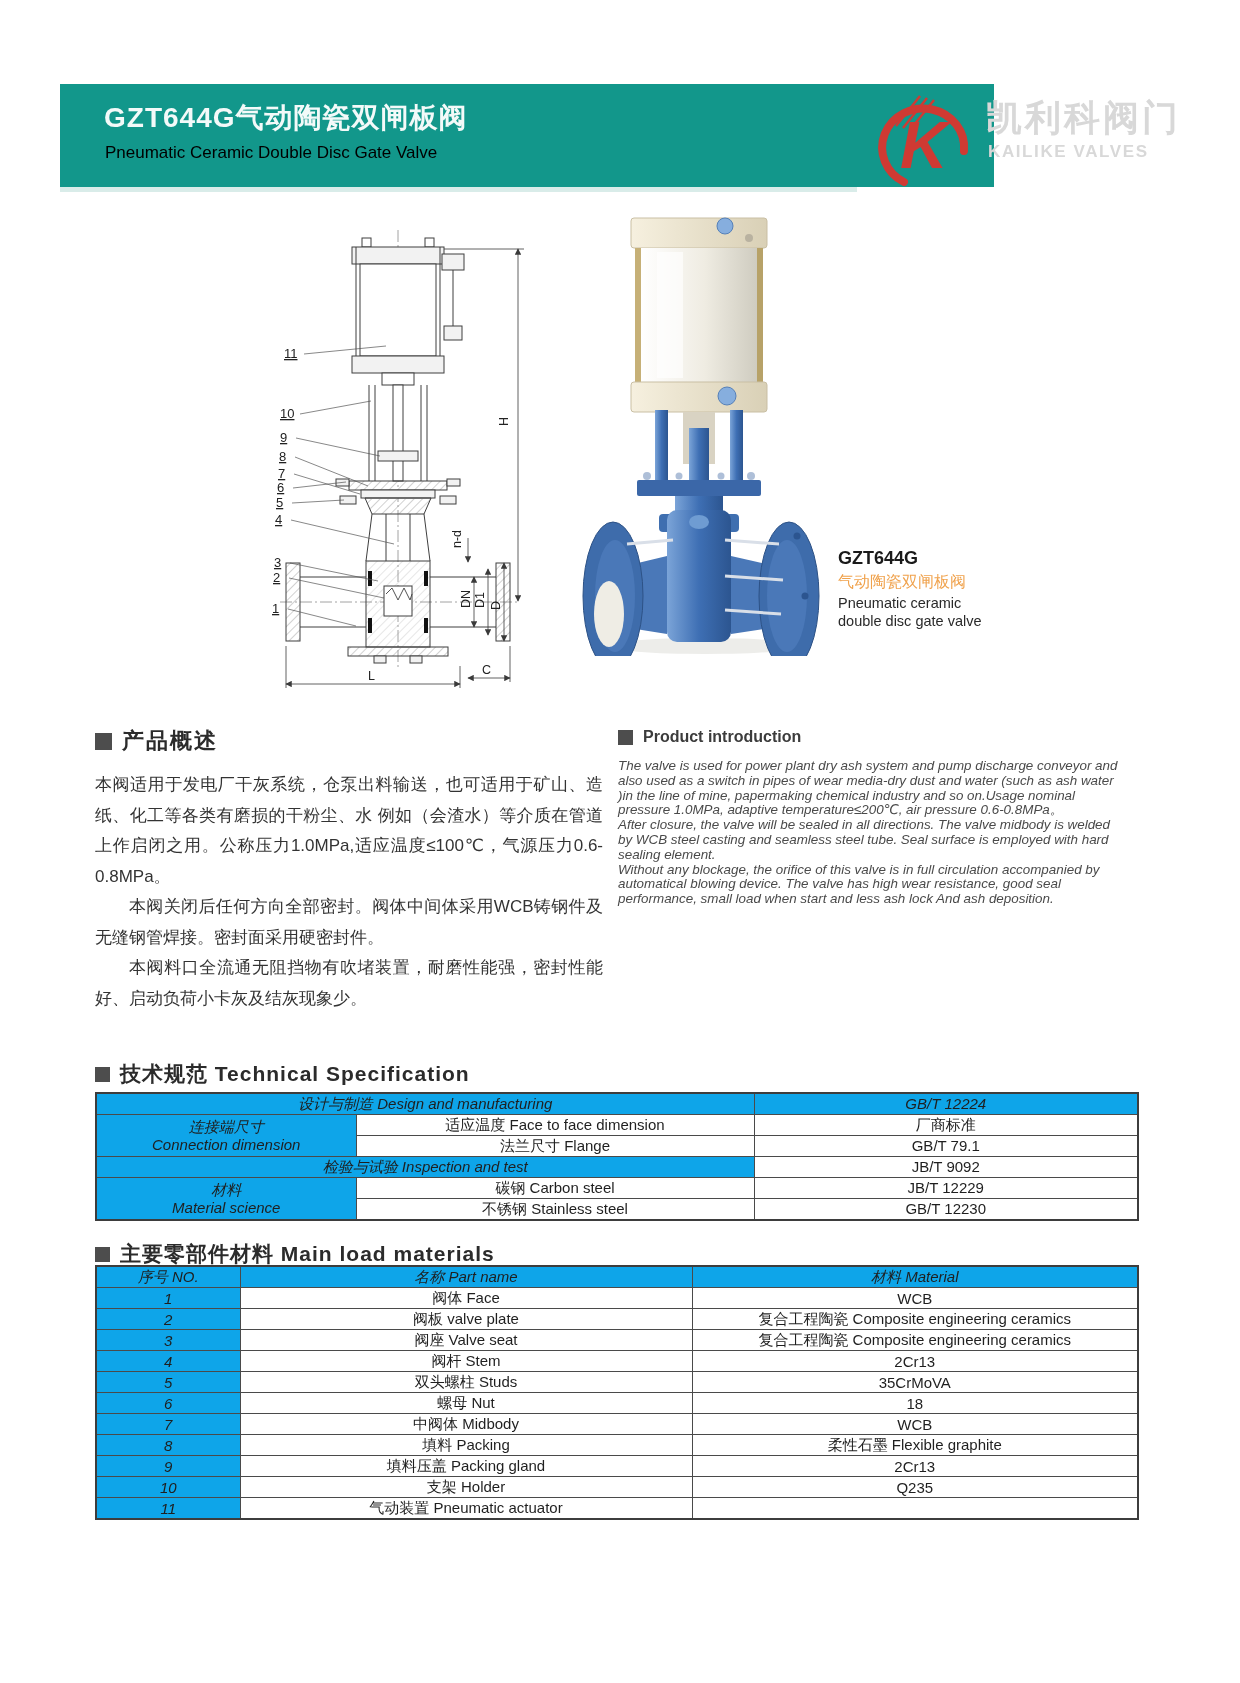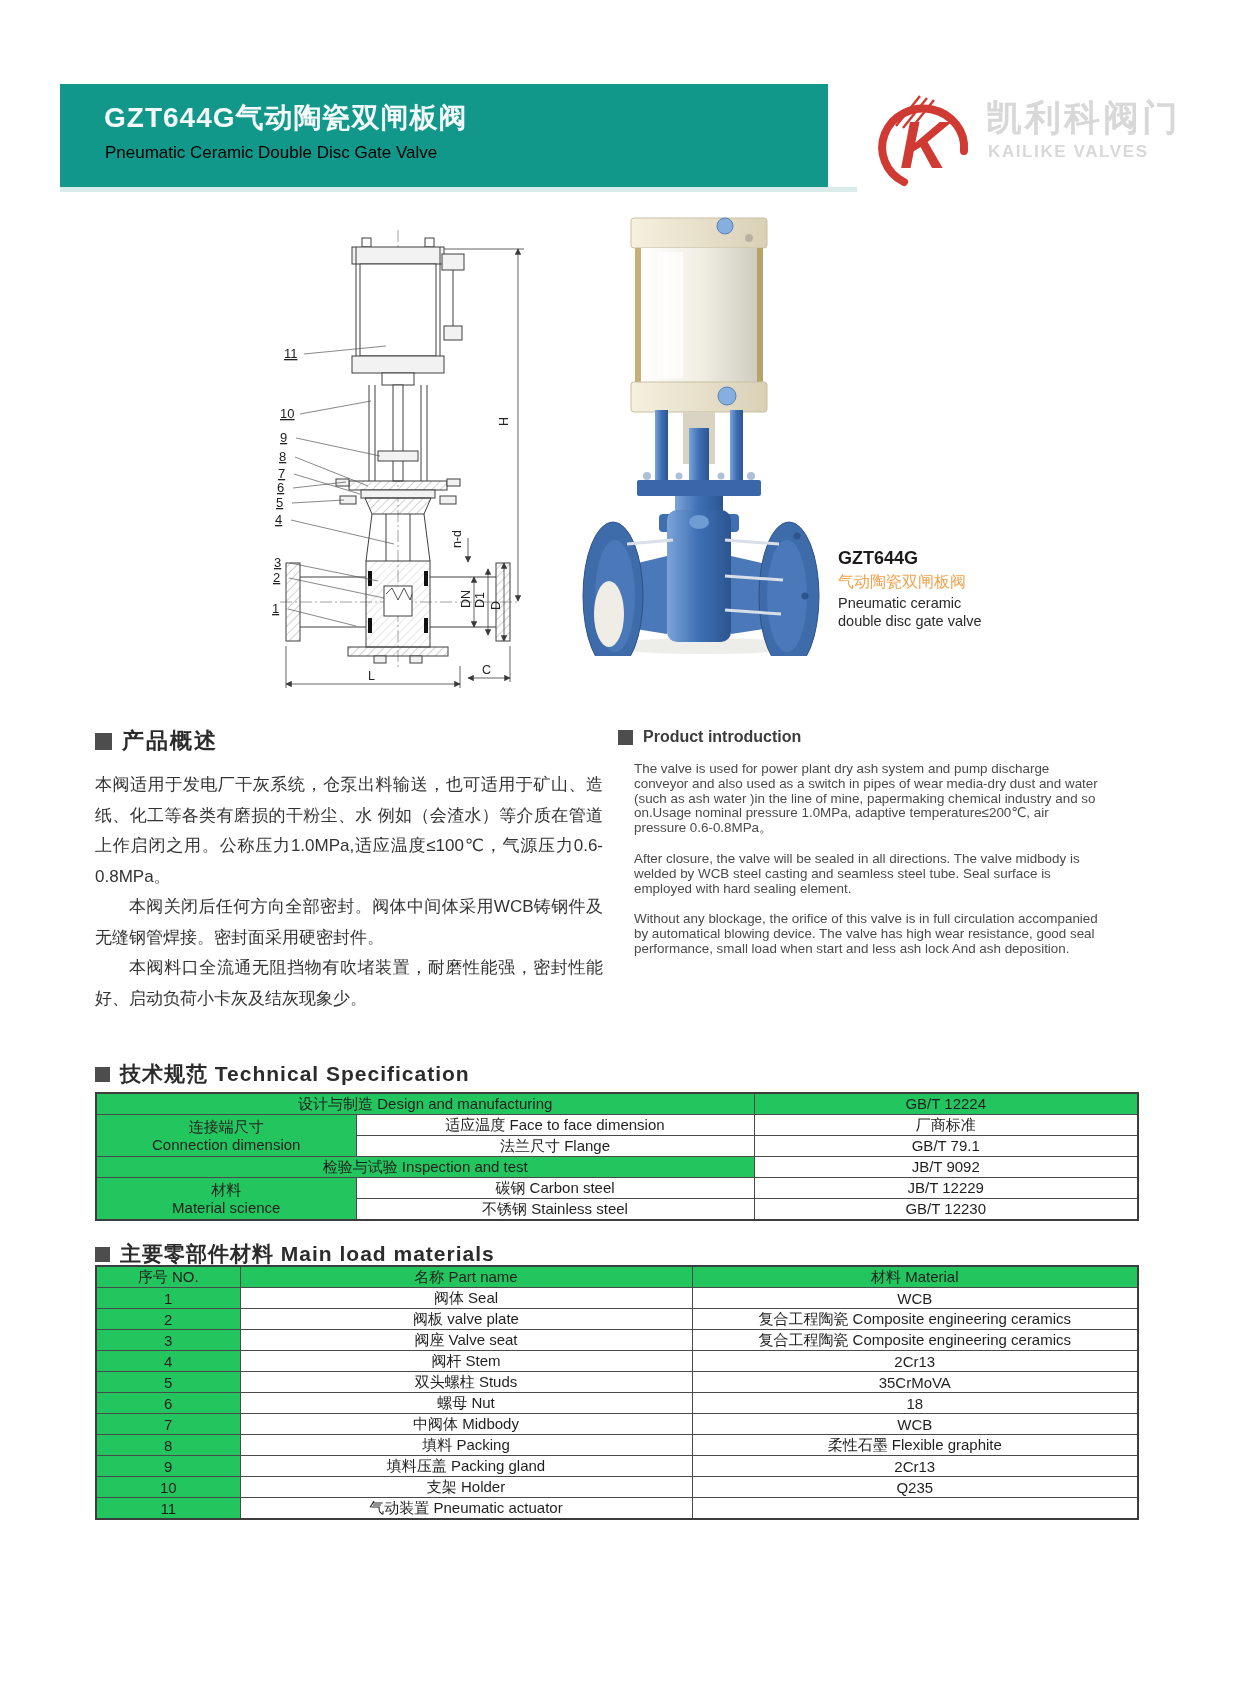--- a/index.html
+++ b/index.html
@@ -1,21 +1,21 @@
 <!DOCTYPE html>
 <html><head>
 <meta charset="utf-8">
 <style>
   html,body{margin:0;padding:0;}
   body{width:1240px;height:1683px;background:#ffffff;position:relative;
        font-family:"Liberation Sans","DejaVu Sans",sans-serif;color:#333;}
   .abs{position:absolute;}
 
   
-  .band{left:60px;top:84px;width:768px;height:103px;background:#12978b;}
+  .band{left:60px;top:84px;width:934px;height:103px;background:#12978b;}
   .band-sub{left:60px;top:187px;width:797px;height:5px;background:#d9ece9;}
   .band .t1{margin:15px 0 0 44px;font-size:28px;font-weight:bold;color:#f3faf9;letter-spacing:1px;}
   .band .t2{margin:6px 1px 0 45px;font-size:17px;color:#000000;}
   .logo{left:862px;top:84px;width:378px;height:112px;}
   .logo-mark{position:absolute;left:4px;top:6px;}
   .logo-zh{position:absolute;left:124px;top:10px;font-size:36px;font-weight:bold;
            color:#d8d8d8;letter-spacing:3px;}
   .logo-en{position:absolute;left:126px;top:58px;font-size:17px;font-weight:bold;
            color:#d8d8d8;letter-spacing:1.6px;}
 
@@ -36,31 +36,31 @@
 
   
   .overview{left:95px;top:726px;width:508px;}
   .overview .body{margin-top:14px;font-size:17px;line-height:30.5px;text-align:justify;color:#333;}
   .overview .body p{margin:0;}
   .overview .body p.ind{text-indent:2em;}
 
   
   .intro{left:618px;top:728px;width:500px;}
   .intro .body{margin-top:13px;font-size:13.4px;line-height:14.8px;color:#4a4a4a;text-align:left;}
-  .intro .body p{margin:16px;}
+  .intro .body p{margin:0;font-style:italic;}
 
   
   table{border-collapse:collapse;table-layout:fixed;}
   .spec-table{left:95px;top:1092px;width:1042px;}
   .spec-table td{border:1px solid #4a4a4a;height:20px;text-align:center;
                  font-size:15px;color:#1f1f1f;padding:0 4px;line-height:1.15;}
   .parts-table{left:95px;top:1265px;width:1042px;}
   .parts-table td,.parts-table th{border:1px solid #4a4a4a;height:20px;text-align:center;
                  font-size:15px;color:#1f1f1f;font-weight:normal;padding:0 4px;}
-  .gray{background:#22c55e;}
+  .gray{background:#0ea5e9;font-style:italic;}
   .spec-table,.parts-table{border:2px solid #3d3d3d;}
 
   svg text{font-family:"Liberation Sans","DejaVu Sans",sans-serif;}
 </style>
 </head>
 <body>
 
 <div class="abs band">
   <div class="t1">GZT644G气动陶瓷双闸板阀</div>
   <div class="t2">Pneumatic Ceramic Double Disc Gate Valve</div>
@@ -352,21 +352,21 @@
       <col style="width:446px">
     </colgroup>
   <tbody>
       <tr>
     <th class="gray">序号 NO.</th>
     <th class="gray">名称  Part name</th>
     <th class="gray">材料 Material</th>
   </tr>
   <tr>
         <td class="gray">1</td>
-        <td>阀体 Seal</td>
+        <td>阀体 Face</td>
         <td>WCB</td>
       </tr>
   <tr>
         <td class="gray">2</td>
         <td>阀板 valve plate</td>
         <td>复合工程陶瓷 Composite engineering ceramics</td>
       </tr>
   <tr>
         <td class="gray">3</td>
         <td>阀座 Valve  seat</td>

